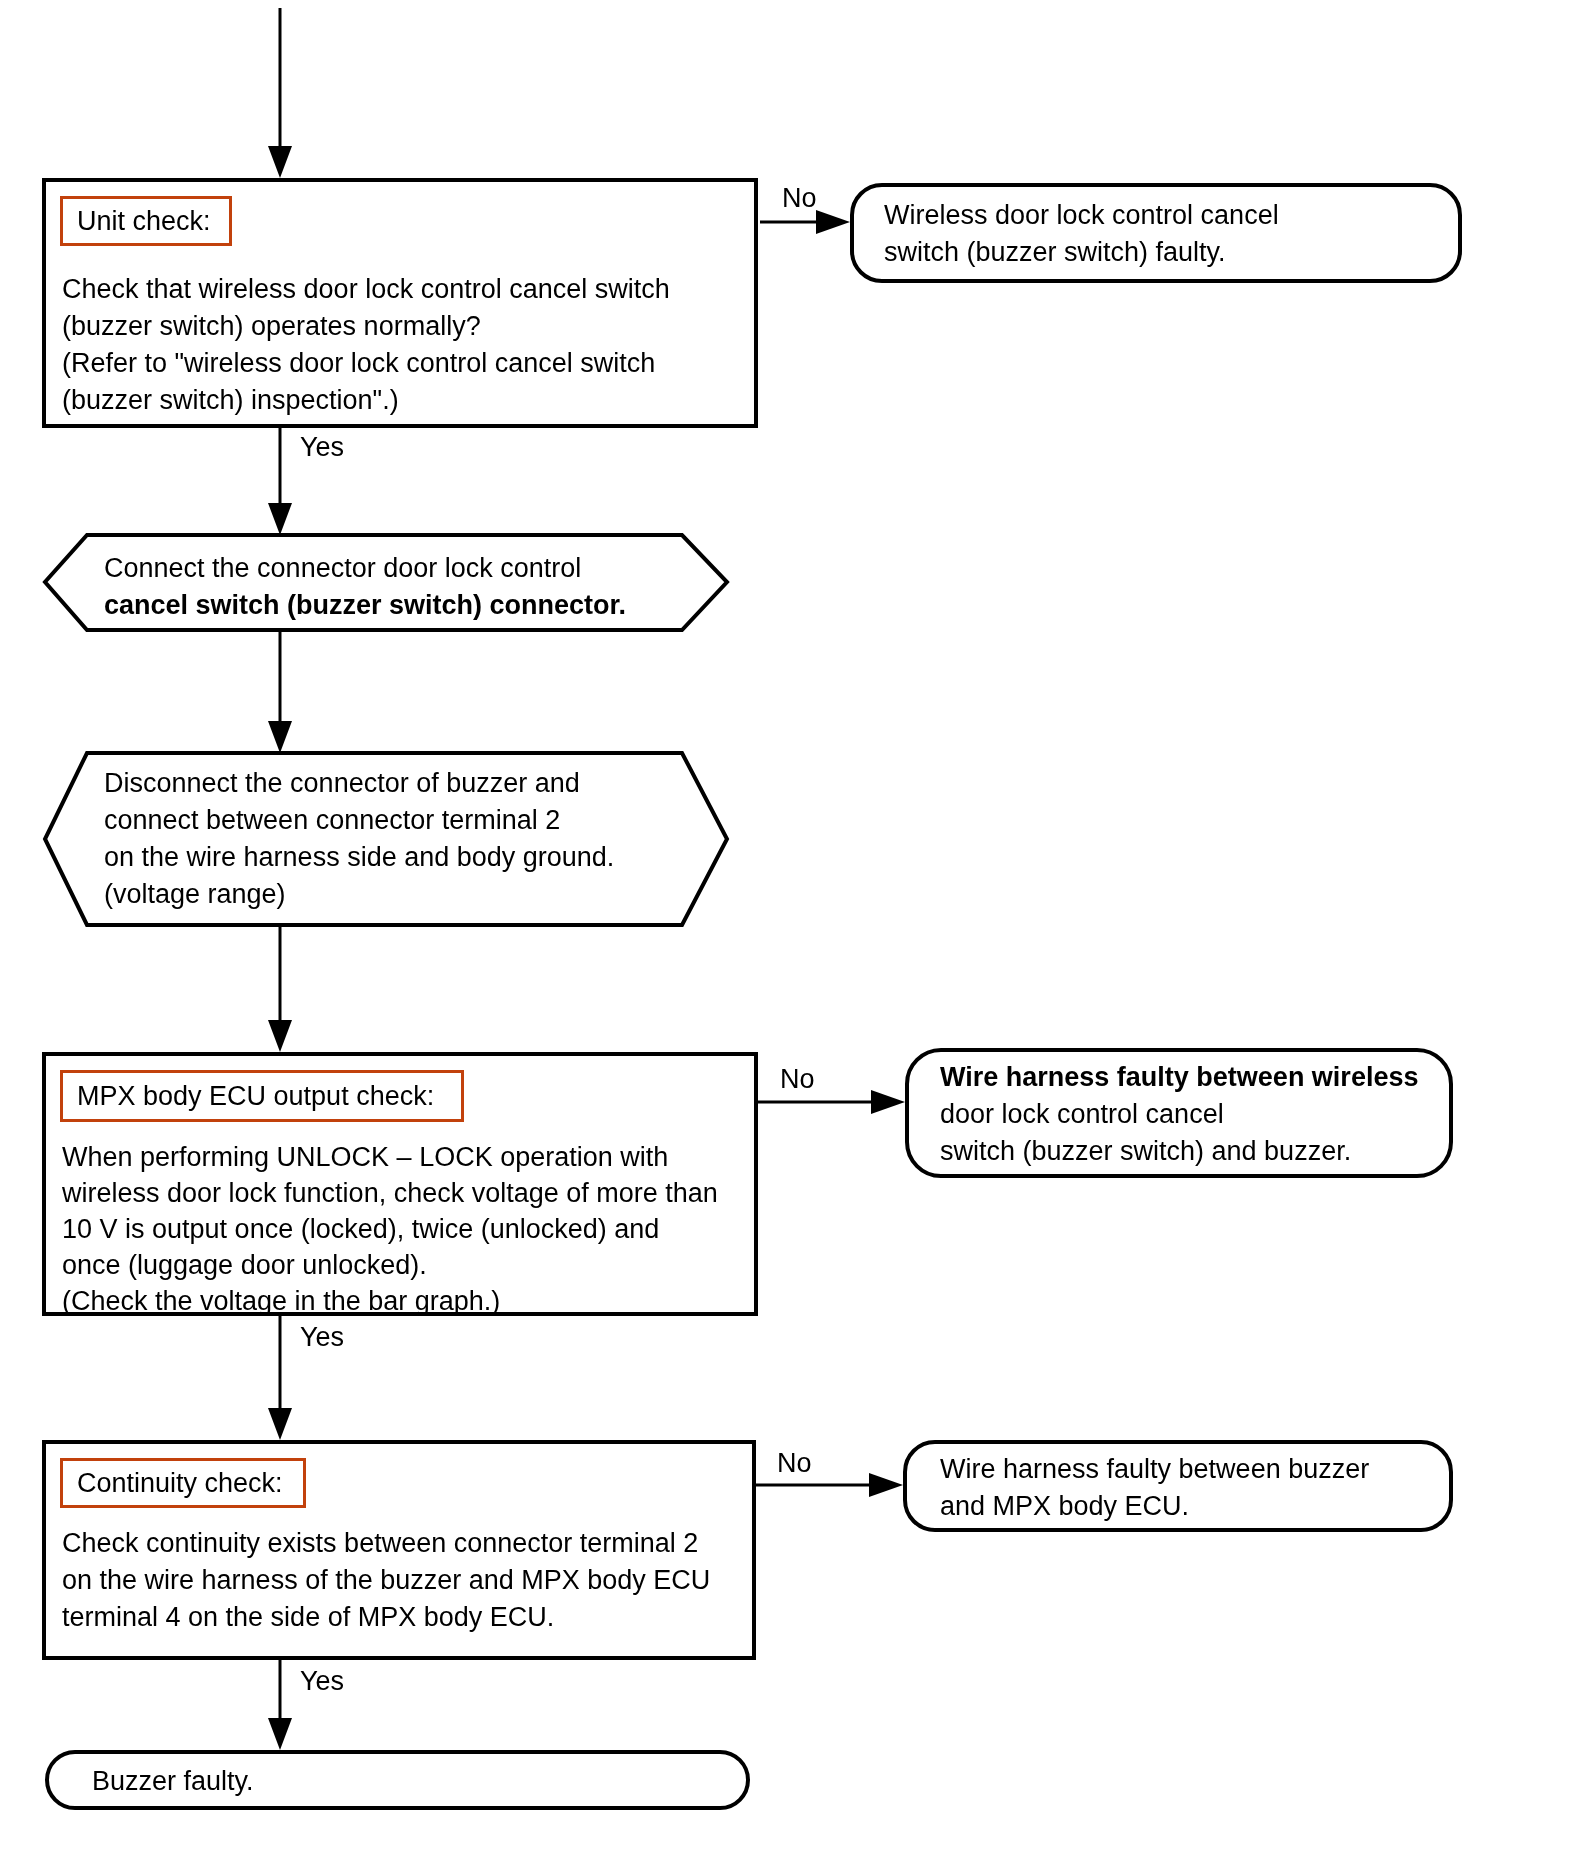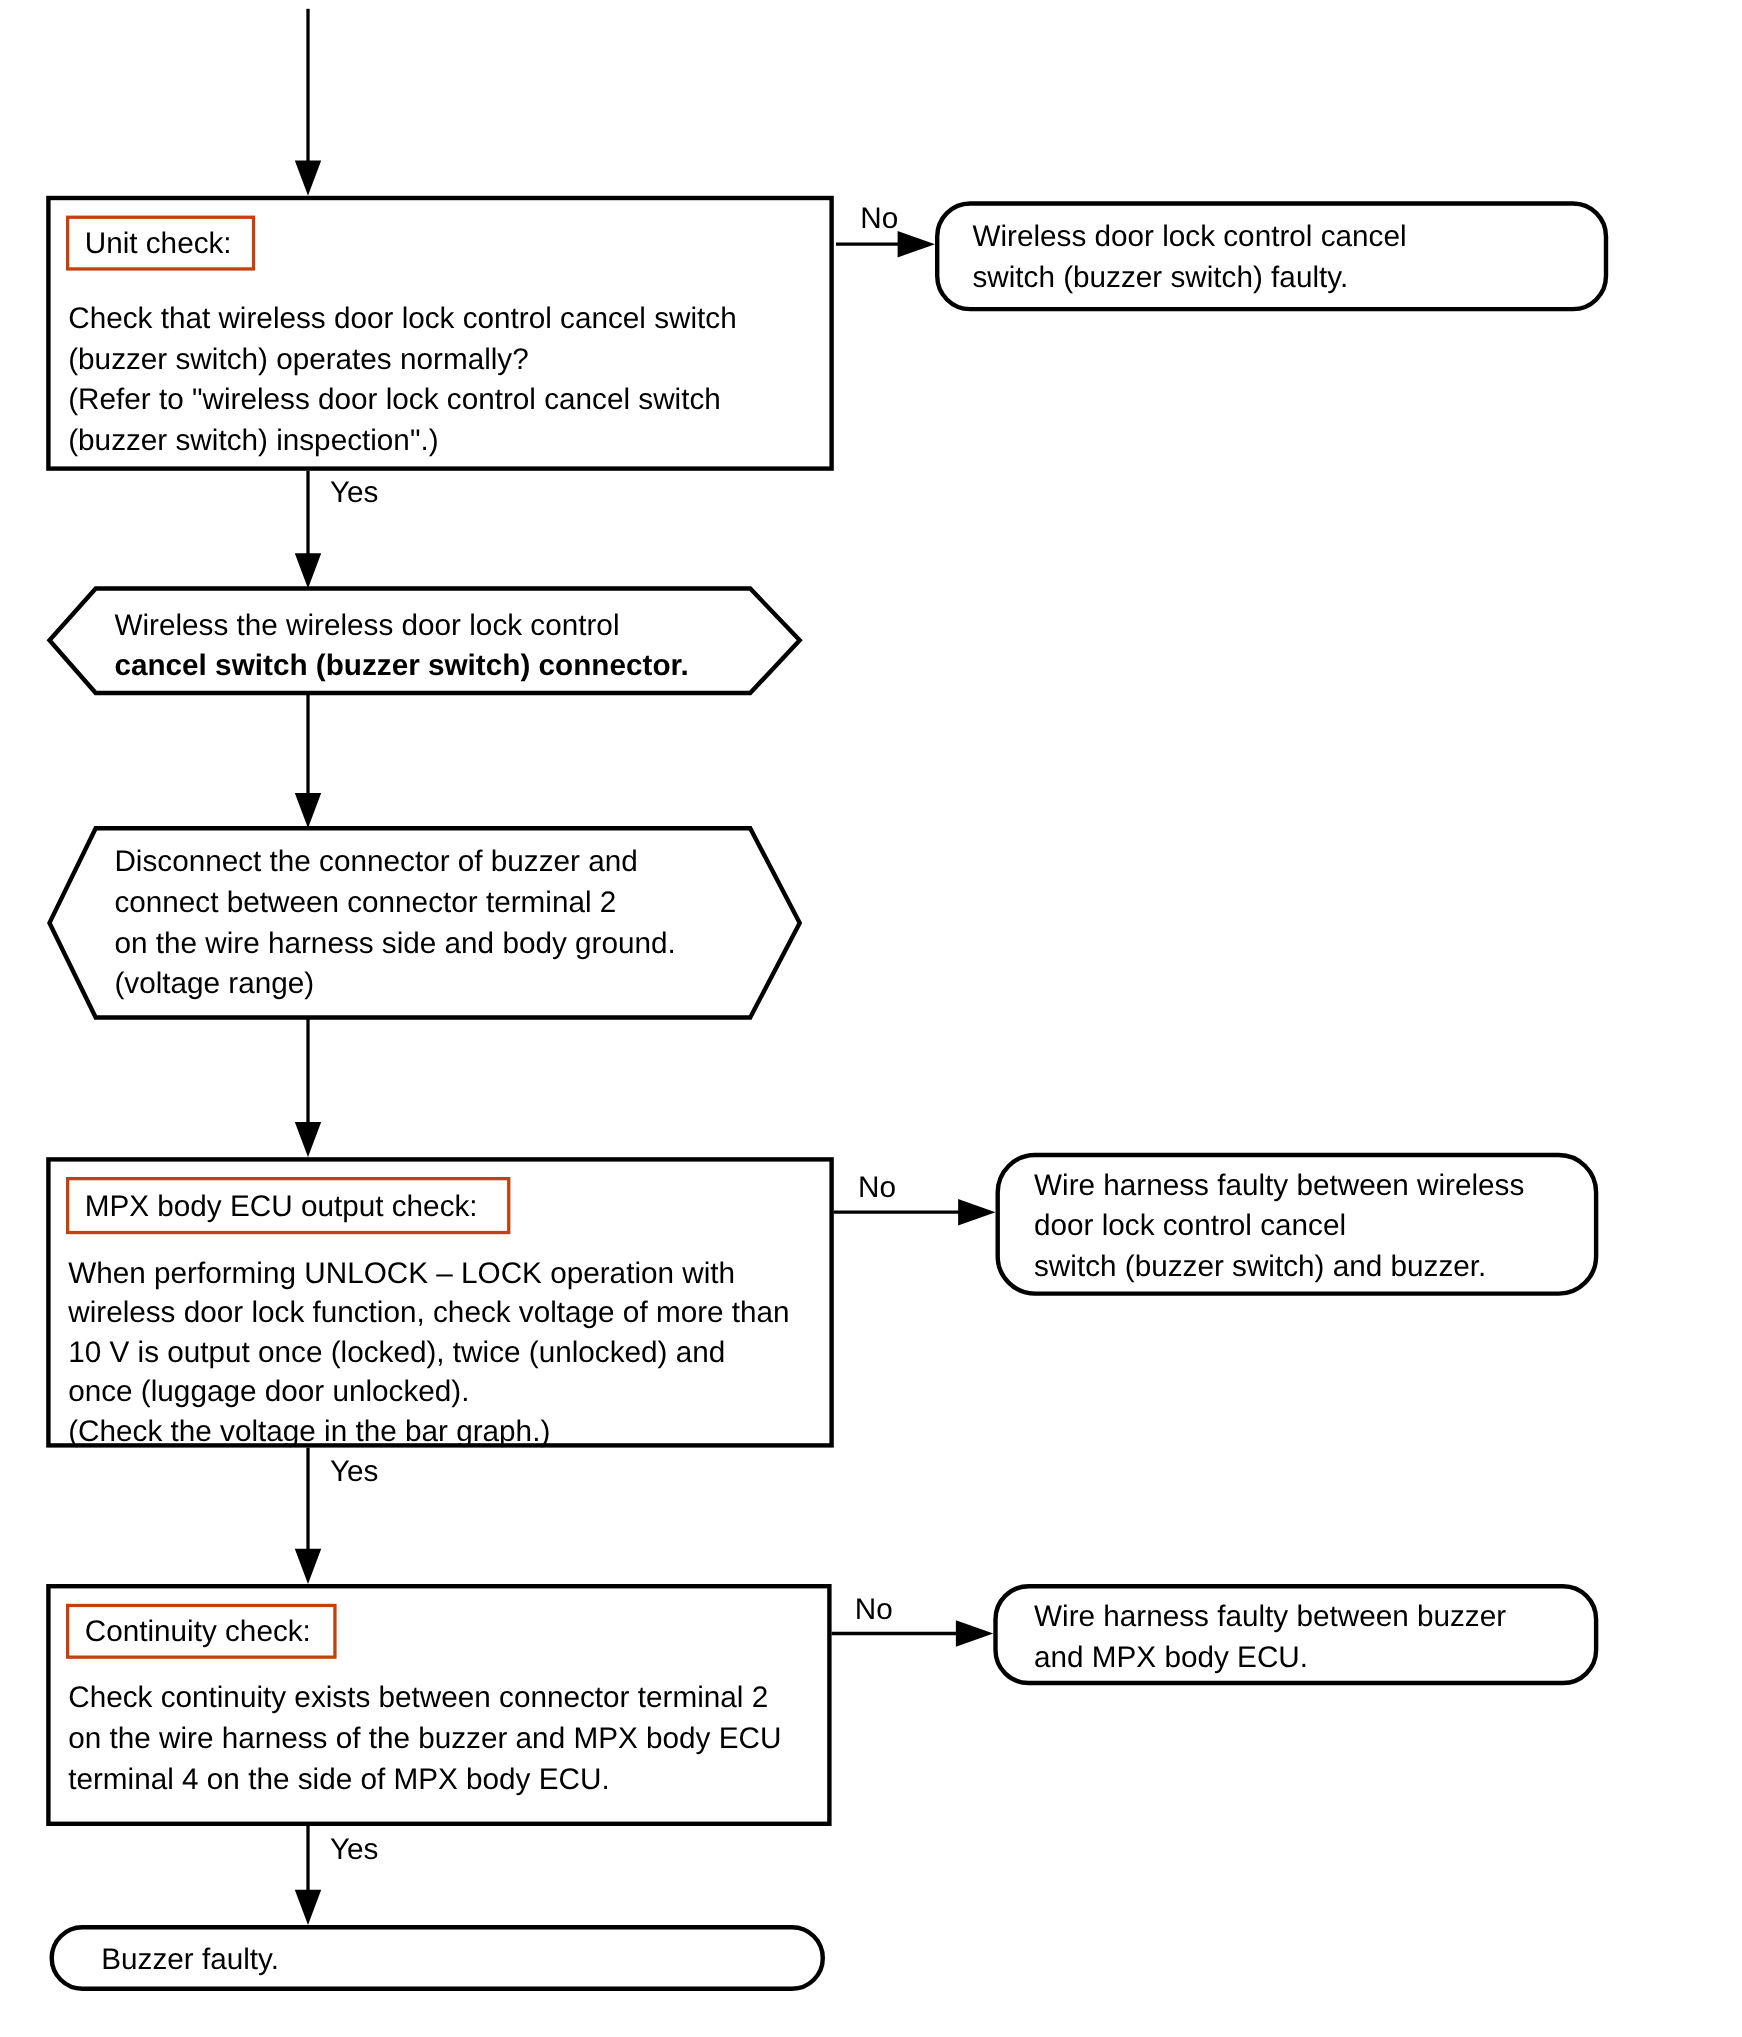--- a/index.html
+++ b/index.html
@@ -64,21 +64,21 @@
   <div class="tl" style="left:62px;top:346px;">(Refer to "wireless door lock control cancel switch</div>
   <div class="tl" style="left:62px;top:383px;">(buzzer switch) inspection".)</div>
 
   <div class="lbl" style="left:782px;top:183px;">No</div>
   <div class="lbl" style="left:300px;top:432px;">Yes</div>
 
   <div class="box round" style="left:850px;top:183px;width:612px;height:100px;border-radius:32px;"></div>
   <div class="tl" style="left:884px;top:198px;">Wireless door lock control cancel</div>
   <div class="tl" style="left:884px;top:235px;">switch (buzzer switch) faulty.</div>
 
-  <div class="tl" style="left:104px;top:551px;">Wireless the wireless door lock control</div>
+  <div class="tl" style="left:104px;top:551px;">Connect the connector door lock control</div>
   <div class="tl" style="left:104px;top:588px;font-weight:bold;">cancel switch (buzzer switch) connector.</div>
 
   <div class="tl" style="left:104px;top:766px;">Disconnect the connector of buzzer and</div>
   <div class="tl" style="left:104px;top:803px;">connect between connector terminal 2</div>
   <div class="tl" style="left:104px;top:840px;">on the wire harness side and body ground.</div>
   <div class="tl" style="left:104px;top:877px;">(voltage range)</div>
 
   <div class="box" style="left:42px;top:1052px;width:716px;height:264px;"></div>
   <div class="hdr" style="left:60px;top:1070px;width:404px;height:52px;">
     <span>MPX body ECU output check:</span>
@@ -86,21 +86,21 @@
   <div class="tl" style="left:62px;top:1140px;">When performing UNLOCK – LOCK operation with</div>
   <div class="tl" style="left:62px;top:1176px;">wireless door lock function, check voltage of more than</div>
   <div class="tl" style="left:62px;top:1212px;">10 V is output once (locked), twice (unlocked) and</div>
   <div class="tl" style="left:62px;top:1248px;">once (luggage door unlocked).</div>
   <div class="tl" style="left:62px;top:1284px;">(Check the voltage in the bar graph.)</div>
 
   <div class="lbl" style="left:780px;top:1064px;">No</div>
   <div class="lbl" style="left:300px;top:1322px;">Yes</div>
 
   <div class="box round" style="left:905px;top:1048px;width:548px;height:130px;border-radius:36px;"></div>
-  <div class="tl" style="left:940px;top:1060px;">Wire harness faulty between wireless</div>
+  <div class="tl" style="left:940px;top:1060px;font-weight:bold;">Wire harness faulty between wireless</div>
   <div class="tl" style="left:940px;top:1097px;">door lock control cancel</div>
   <div class="tl" style="left:940px;top:1134px;">switch (buzzer switch) and buzzer.</div>
 
   <div class="box" style="left:42px;top:1440px;width:714px;height:220px;"></div>
   <div class="hdr" style="left:60px;top:1458px;width:246px;height:50px;">
     <span>Continuity check:</span>
   </div>
   <div class="tl" style="left:62px;top:1526px;">Check continuity exists between connector terminal 2</div>
   <div class="tl" style="left:62px;top:1563px;">on the wire harness of the buzzer and MPX body ECU</div>
   <div class="tl" style="left:62px;top:1600px;">terminal 4 on the side of MPX body ECU.</div>

